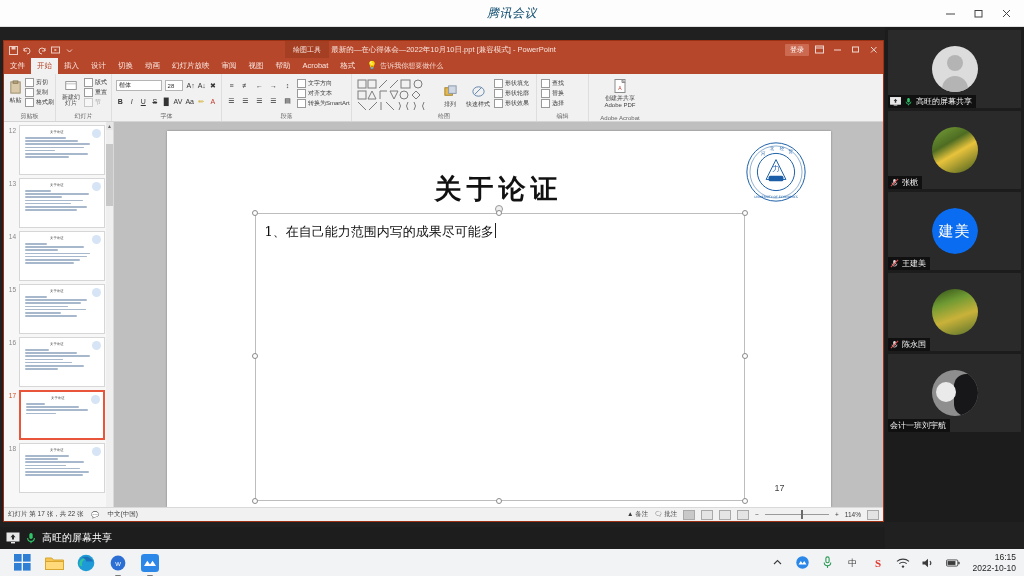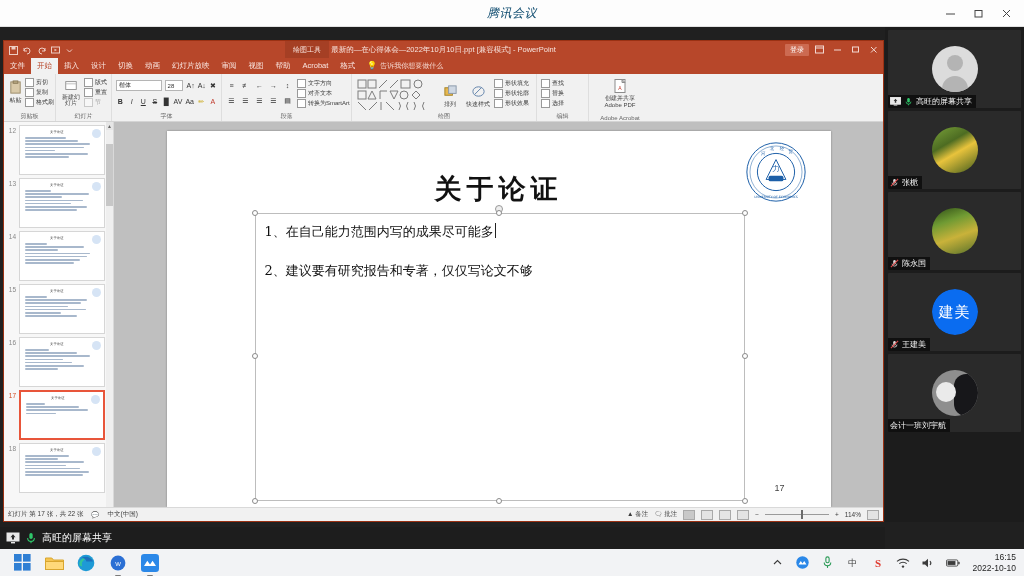--- a/index.html
+++ b/index.html
@@ -688,23 +688,20 @@
             <div class="handle" style="right:-4px;top:50%;margin-top:-4px;"></div>
             <div class="handle" style="left:-4px;bottom:-4px;"></div>
             <div class="handle" style="left:50%;margin-left:-4px;bottom:-4px;"></div>
             <div class="handle" style="right:-4px;bottom:-4px;"></div>
           </div>
 
           <div class="body-text">
             <div class="bt-line">
               <span>1、在自己能力范围内写的成果尽可能多</span><span class="caret"></span>
             </div>
-            <div class="bt-line">
-              <span>2、建议要有研究报告和专著，仅仅写论文不够</span>
-            </div>
           </div>
 
           <div class="slide-num">17</div>
         </div>
       </div>
 
       <div class="notes-bar">
         <div class="notes-hint">单击此处添加备注</div>
       </div>
     </div>
@@ -762,42 +759,42 @@
           <rect x="3.6" y="1" width="2.8" height="5" rx="1.4" fill="#d9d9d9"></rect>
           <path d="M2.3 5.2 A2.7 2.7 0 0 0 7.7 5.2" fill="none" stroke="#d9d9d9" stroke-width="0.9"></path>
           <line x1="1" y1="9" x2="9" y2="1" stroke="#e04b4b" stroke-width="1.2"></line>
         </svg>
         <span class="nm">张栀</span>
       </div>
     </div>
 
 
     <div class="vtile">
+      <div class="av">
+        <div class="initials">建美</div>
+      </div>
+      <div class="namebar">
+        <svg class="mic-ic" viewBox="0 0 10 10">
+          <rect x="3.6" y="1" width="2.8" height="5" rx="1.4" fill="#d9d9d9"></rect>
+          <path d="M2.3 5.2 A2.7 2.7 0 0 0 7.7 5.2" fill="none" stroke="#d9d9d9" stroke-width="0.9"></path>
+          <line x1="1" y1="9" x2="9" y2="1" stroke="#e04b4b" stroke-width="1.2"></line>
+        </svg>
+        <span class="nm">王建美</span>
+      </div>
+    </div>
+
+    <div class="vtile">
       <div class="av av-photo3"></div>
       <div class="namebar">
         <svg class="mic-ic" viewBox="0 0 10 10">
           <rect x="3.6" y="1" width="2.8" height="5" rx="1.4" fill="#d9d9d9"></rect>
           <path d="M2.3 5.2 A2.7 2.7 0 0 0 7.7 5.2" fill="none" stroke="#d9d9d9" stroke-width="0.9"></path>
           <line x1="1" y1="9" x2="9" y2="1" stroke="#e04b4b" stroke-width="1.2"></line>
         </svg>
         <span class="nm">陈永国</span>
-      </div>
-    </div>
-
-    <div class="vtile">
-      <div class="av">
-        <div class="initials">建美</div>
-      </div>
-      <div class="namebar">
-        <svg class="mic-ic" viewBox="0 0 10 10">
-          <rect x="3.6" y="1" width="2.8" height="5" rx="1.4" fill="#d9d9d9"></rect>
-          <path d="M2.3 5.2 A2.7 2.7 0 0 0 7.7 5.2" fill="none" stroke="#d9d9d9" stroke-width="0.9"></path>
-          <line x1="1" y1="9" x2="9" y2="1" stroke="#e04b4b" stroke-width="1.2"></line>
-        </svg>
-        <span class="nm">王建美</span>
       </div>
     </div>
 
     <div class="vtile">
       <div class="av av-photo4">
         <div class="blk"></div>
         <div class="wht"></div>
       </div>
       <div class="namebar">
         <span class="nm">会计一班刘宇航</span>

